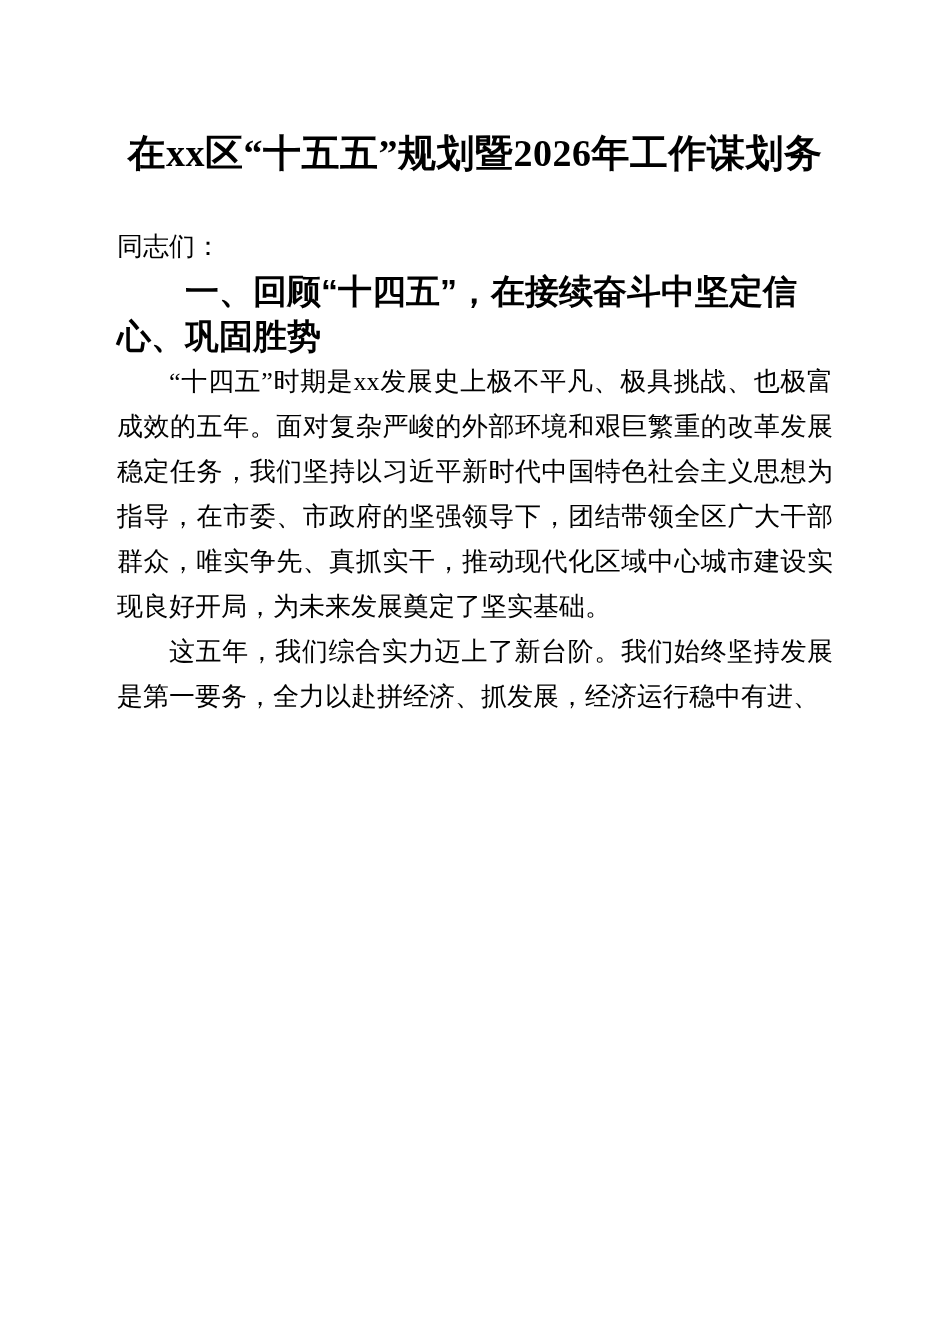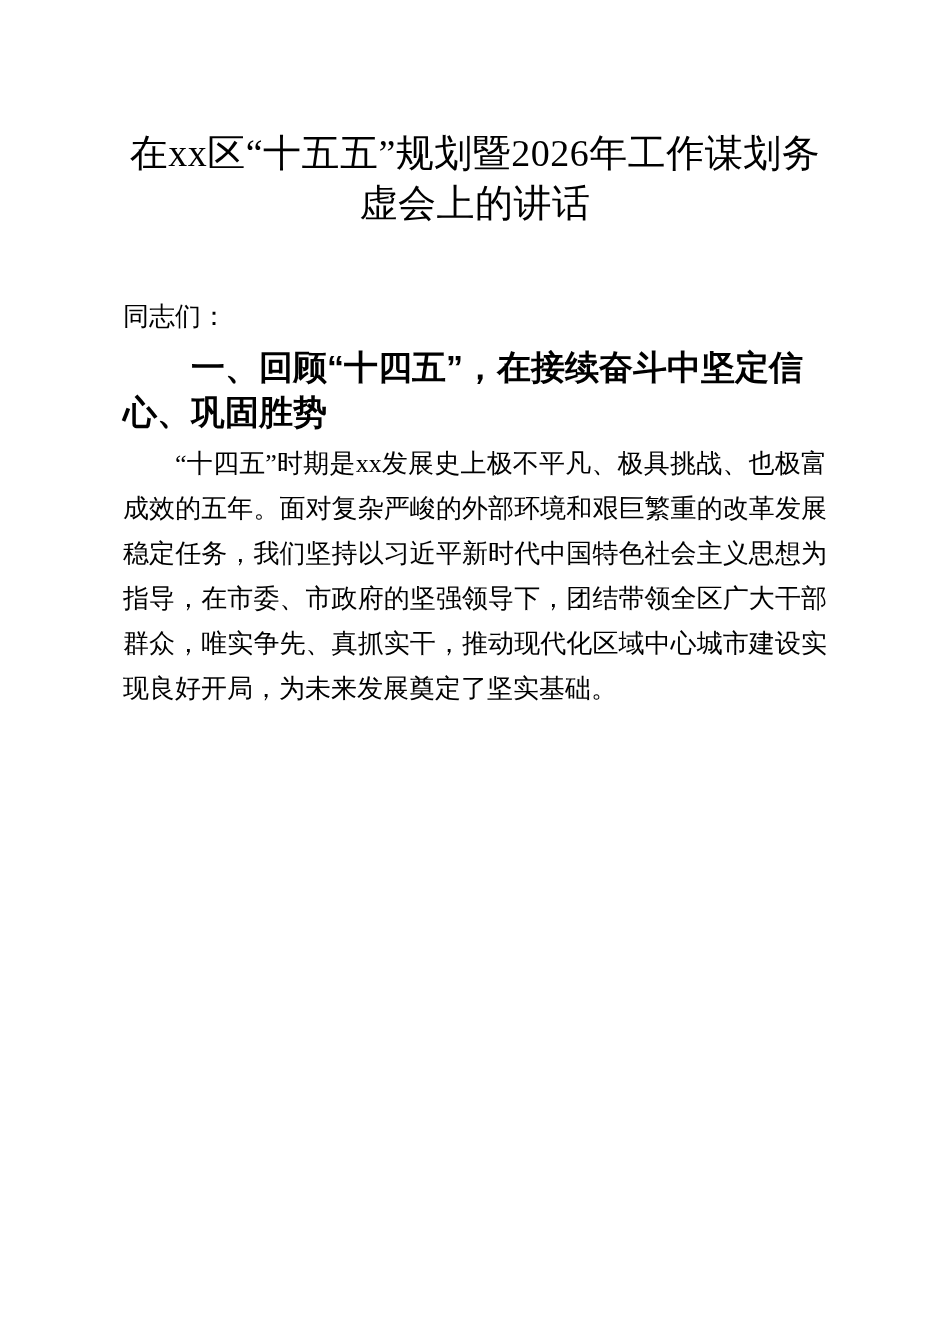--- a/index.html
+++ b/index.html
@@ -13,39 +13,39 @@
     height: 1344px;
     margin: 0 auto;
     background: #ffffff;
     color: #000000;
     box-sizing: border-box;
     padding: 128px 117px 0 117px;
     overflow: hidden;
     font-family: "Liberation Serif", "DejaVu Serif", serif;
   }
   .doc-title {
-    margin: 0 0 66px 0;
+    margin: 0 0 46px 0;
     font-size: 38px;
     line-height: 50px;
-    font-weight: 400;
+    font-weight: 700;
     text-align: center;
     letter-spacing: 0.5px;
   }
   .title-line {
     display: block;
     white-space: nowrap;
   }
   .doc-body {
     font-size: 26px;
     line-height: 45px;
     text-align: justify;
     text-justify: inter-ideograph;
   }
   .doc-body p, .doc-body h2 {
-    margin: 6px;
+    margin: 0;
     padding: 0;
   }
   .salutation {
     text-indent: 0;
   }
   .para {
     text-indent: 2em;
   }
   .section-heading {
     font-size: 34px;
@@ -56,28 +56,28 @@
     font-family: "Liberation Sans", "DejaVu Sans", sans-serif;
   }
 </style>
 </head>
 <body>
 
 <div class="page">
 
   <h1 class="doc-title">
     <span class="title-line">在xx区“十五五”规划暨2026年工作谋划务</span>
-    <span class="title-line">虚会上的讲话</span>
   </h1>
 
   <div class="doc-body">
 
     <p class="salutation">同志们：</p>
 
 
     <h2 class="section-heading">一、回顾“十四五”，在接续奋斗中坚定信心、巩固胜势</h2>
 
     <p class="para">“十四五”时期是xx发展史上极不平凡、极具挑战、也极富成效的五年。面对复杂严峻的外部环境和艰巨繁重的改革发展稳定任务，我们坚持以习近平新时代中国特色社会主义思想为指导，在市委、市政府的坚强领导下，团结带领全区广大干部群众，唯实争先、真抓实干，推动现代化区域中心城市建设实现良好开局，为未来发展奠定了坚实基础。</p>
 
+    <p class="para">这五年，我们综合实力迈上了新台阶。我们始终坚持发展是第一要务，全力以赴拼经济、抓发展，经济运行稳中有进、</p>
 
   </div>
 
 </div>
 
 </body></html>

